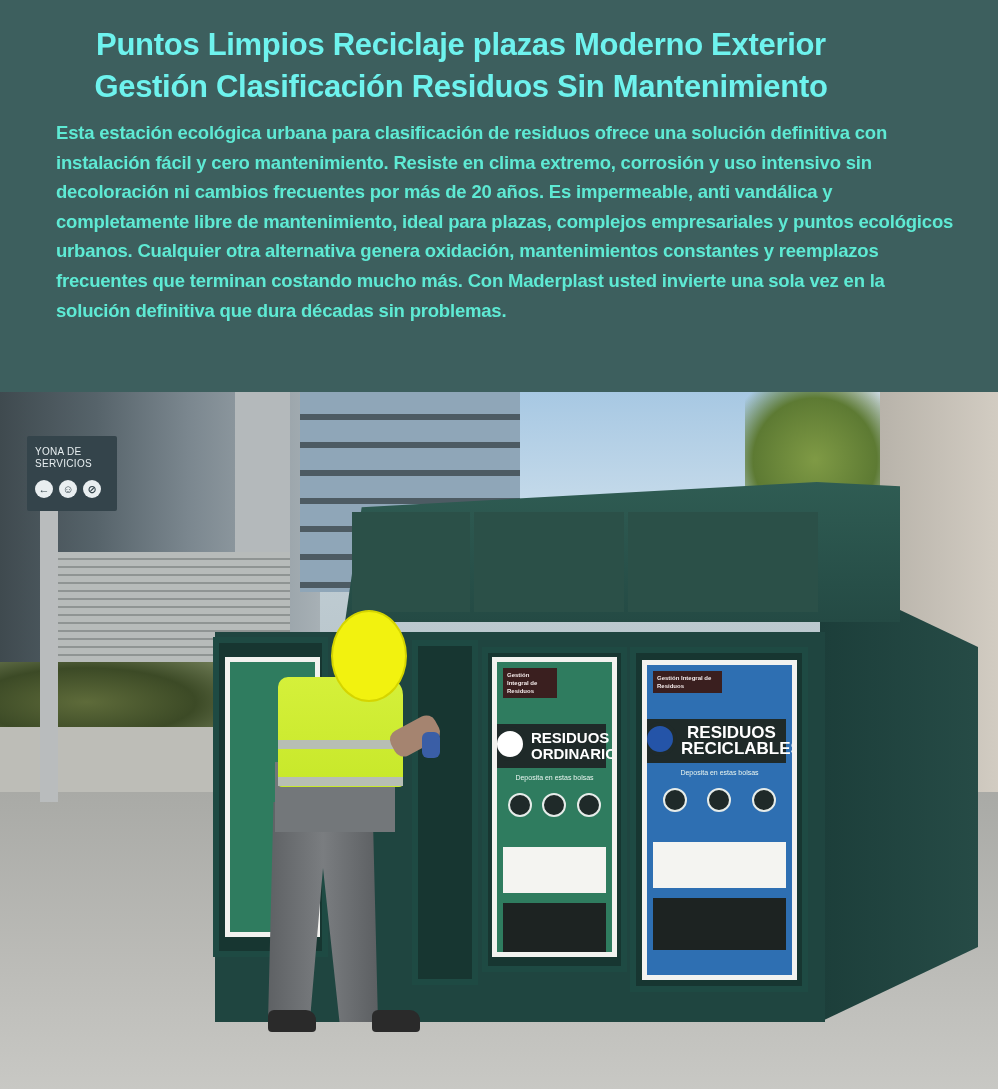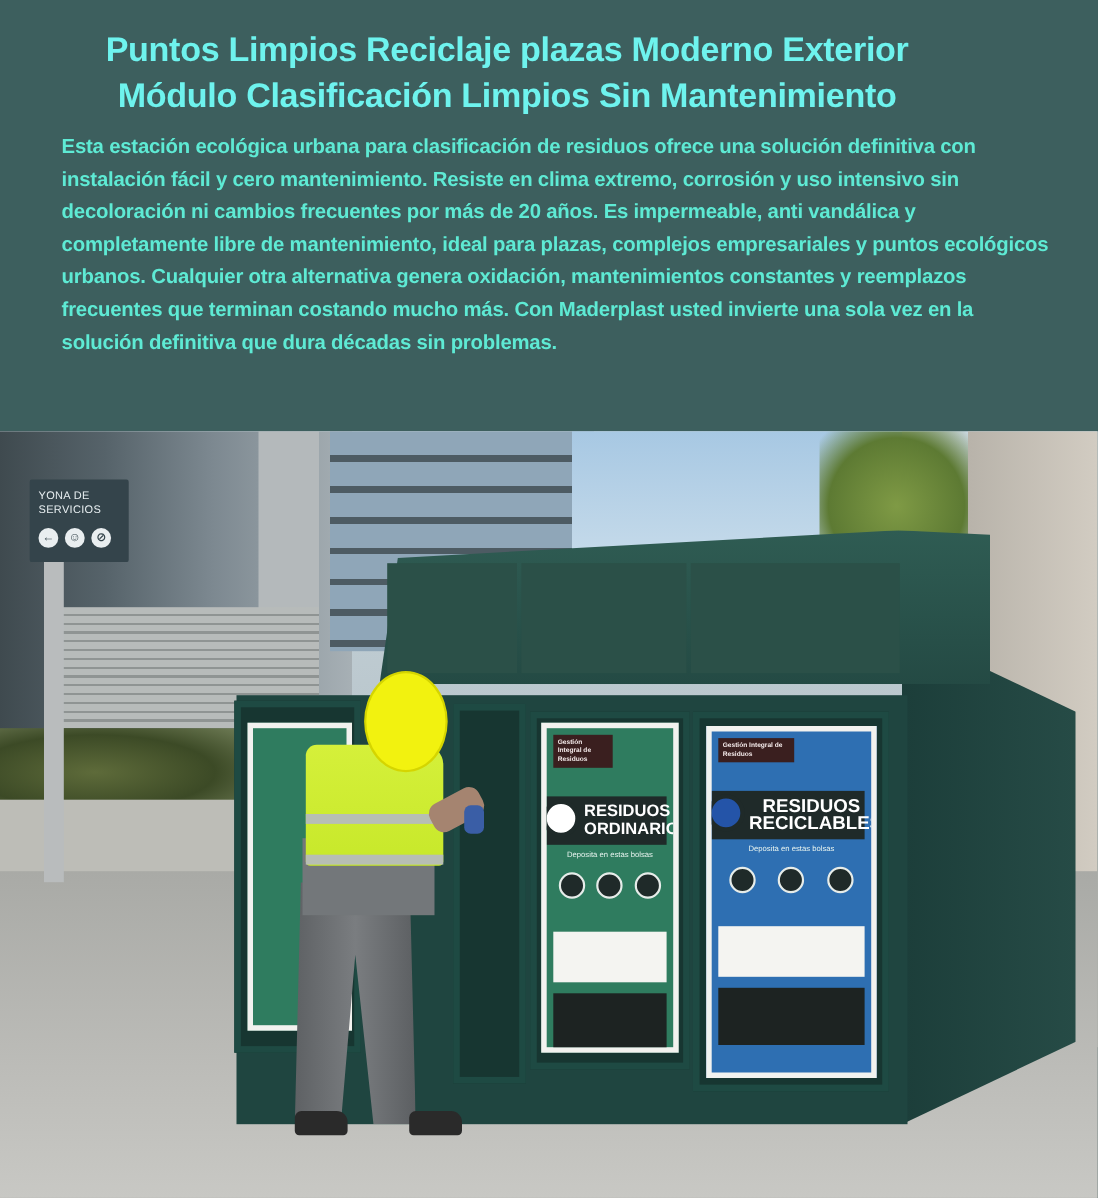--- a/index.html
+++ b/index.html
@@ -68,21 +68,21 @@
     .kiosk-side { position: absolute; left: 820px; top: 130px; width: 158px; height: 500px;
       background: linear-gradient(90deg, #1c3e3a 0%, #264b46 100%);
       clip-path: polygon(0 10%, 100% 25%, 100% 85%, 0 100%); }
     .door { position: absolute; border: 6px solid #1e4a43; background: #173631; }
     .poster { position: absolute; border: 5px solid #f2f2ef; padding: 6px; overflow: hidden; }
     .poster.green { background: #2f7c5f; }
     .poster.blue { background: #2e6fb2; }
     .poster-brand { background: #3a1f1f; color: #f3e9e9; font-size: 6px; line-height: 8px;
       padding: 3px 4px; width: 52%; font-weight: bold; }
     .poster-heading { margin-top: 26px; background: #1f2a29; color: #ffffff; font-weight: bold;
-      text-align: right; font-size: 15px; line-height: 16px; padding: 6px 4px 6px 34px;
+      text-align: center; font-size: 15px; line-height: 16px; padding: 6px 4px 6px 34px;
       position: relative; margin-left: -6px; }
     .poster-badge { position: absolute; left: -4px; top: 3px; width: 34px; height: 34px; border-radius: 50%;
       background: #ffffff; border: 4px solid #1f2a29; }
     .poster.blue .poster-badge { background: #2454a8; }
     .poster-sub { margin-top: 6px; color: #e9f5f0; font-size: 7px; text-align: center; }
     .poster-icons { margin-top: 12px; display: flex; justify-content: space-around; }
     .poster-icon { width: 24px; height: 24px; border-radius: 50%; background: #1f2a29; border: 2px solid #e6ece9; }
     .poster-warn { margin-top: 30px; background: #f4f4f1; height: 46px; }
     .poster-foot { margin-top: 10px; background: #1d2322; height: 52px; }
 
@@ -100,21 +100,21 @@
     .worker-head { position: absolute; left: 331px; top: 218px; width: 76px; height: 92px; border-radius: 50%;
       background: #f2f20f; border: 2px solid #d5d500; }
     .boot { position: absolute; top: 618px; width: 48px; height: 22px; background: #2a2a2a; border-radius: 6px 10px 4px 4px; }
   </style>
 </head>
 <body>
 
 <div class="header">
   <div class="title">
     <div>Puntos Limpios Reciclaje plazas Moderno Exterior</div>
-    <div>Módulo Clasificación Limpios Sin Mantenimiento</div>
+    <div>Gestión Clasificación Residuos Sin Mantenimiento</div>
   </div>
   <p class="desc">Esta estación ecológica urbana para clasificación de residuos ofrece una solución definitiva con instalación fácil y cero mantenimiento. Resiste en clima extremo, corrosión y uso intensivo sin decoloración ni cambios frecuentes por más de 20 años. Es impermeable, anti vandálica y completamente libre de mantenimiento, ideal para plazas, complejos empresariales y puntos ecológicos urbanos. Cualquier otra alternativa genera oxidación, mantenimientos constantes y reemplazos frecuentes que terminan costando mucho más. Con Maderplast usted invierte una sola vez en la solución definitiva que dura décadas sin problemas.</p>
 </div>
 
 <div class="photo">
   <div class="bldg-left"></div>
   <div class="bldg-glass"></div>
   <div class="pillar"></div>
   <div class="sky"></div>
   <div class="tree"></div>

